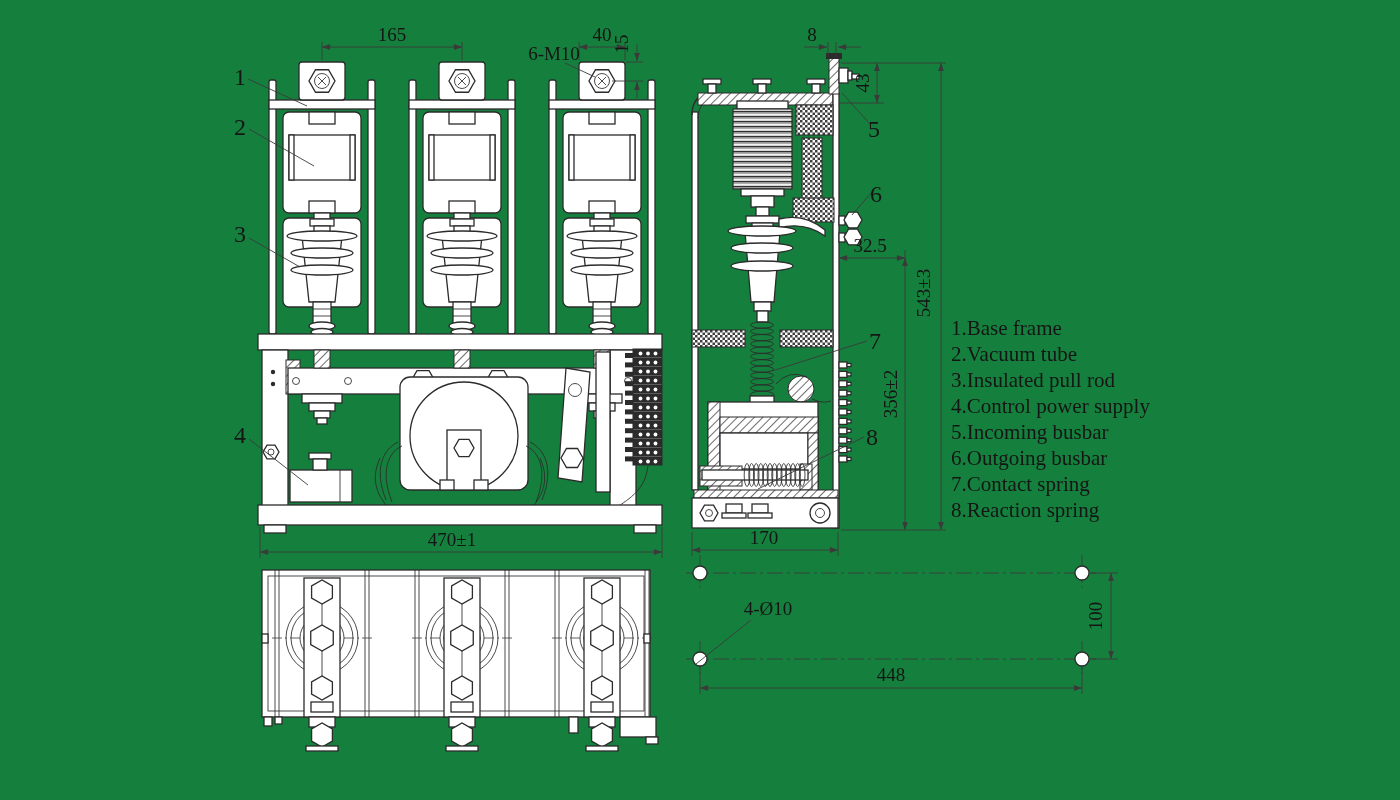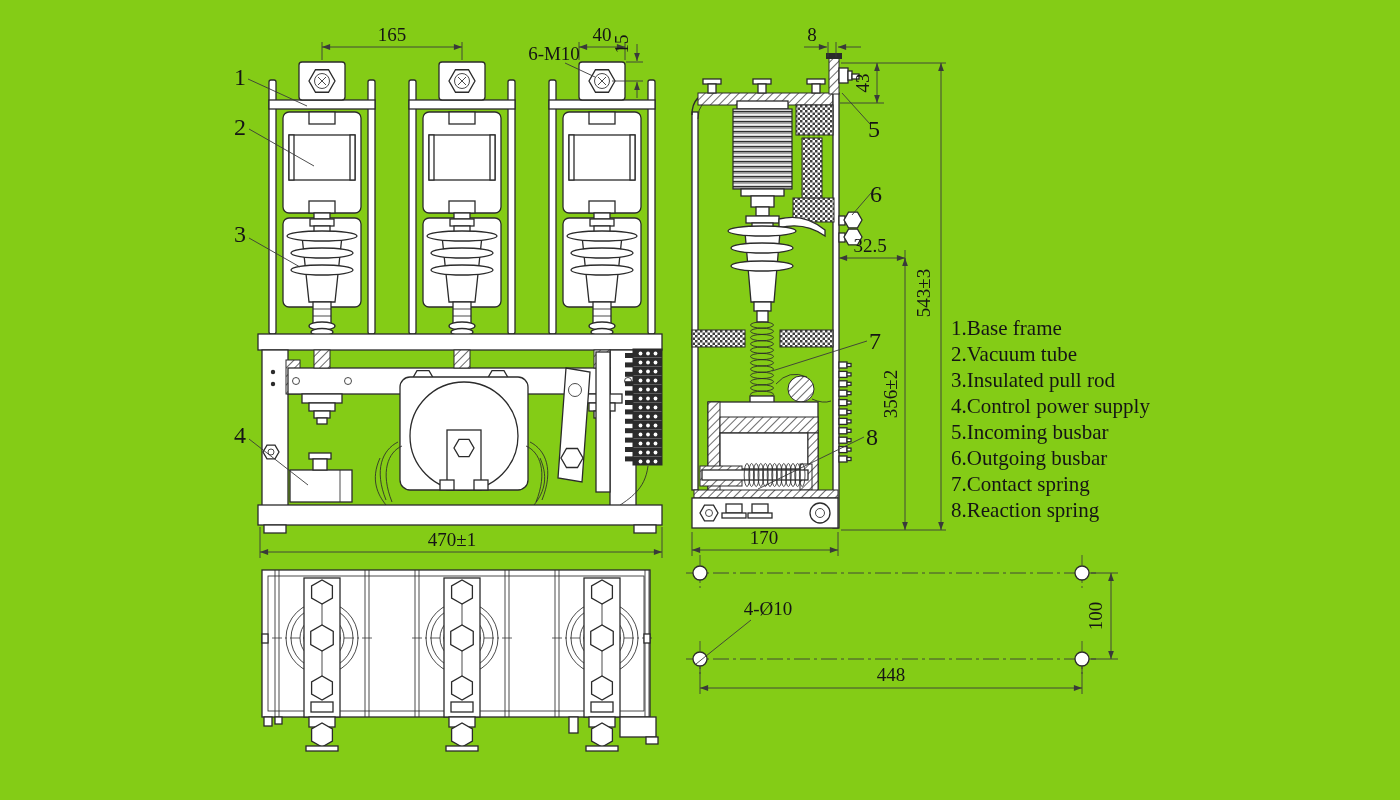--- a/index.html
+++ b/index.html
@@ -1,16 +1,16 @@
 <!DOCTYPE html>
 <html><head>
 <meta charset="utf-8">
 <style>
   html,body{margin:0;padding:0;background:#ffffff;}
-  .canvas{position:relative;width:1400px;height:800px;background:#84cc16;overflow:hidden;
+  .canvas{position:relative;width:1400px;height:800px;background:#15803d;overflow:hidden;
           font-family:"Liberation Serif",serif;}
   svg{display:block;}
   .ol   {fill:#ffffff;stroke:#2b2b2b;stroke-width:1.3;}
   .ol2  {fill:none;stroke:#2b2b2b;stroke-width:1.3;}
   .thin {fill:none;stroke:#2b2b2b;stroke-width:0.85;}
   .hatch{fill:url(#hatch);stroke:#2b2b2b;stroke-width:1;}
   .chk  {fill:url(#checker);stroke:#2b2b2b;stroke-width:1;}
   .dk   {fill:#2b2b2b;stroke:none;}
   .dim  {stroke:#3a3a3a;stroke-width:0.9;fill:none;}
   .lead {stroke:#3a3a3a;stroke-width:0.9;fill:none;}

